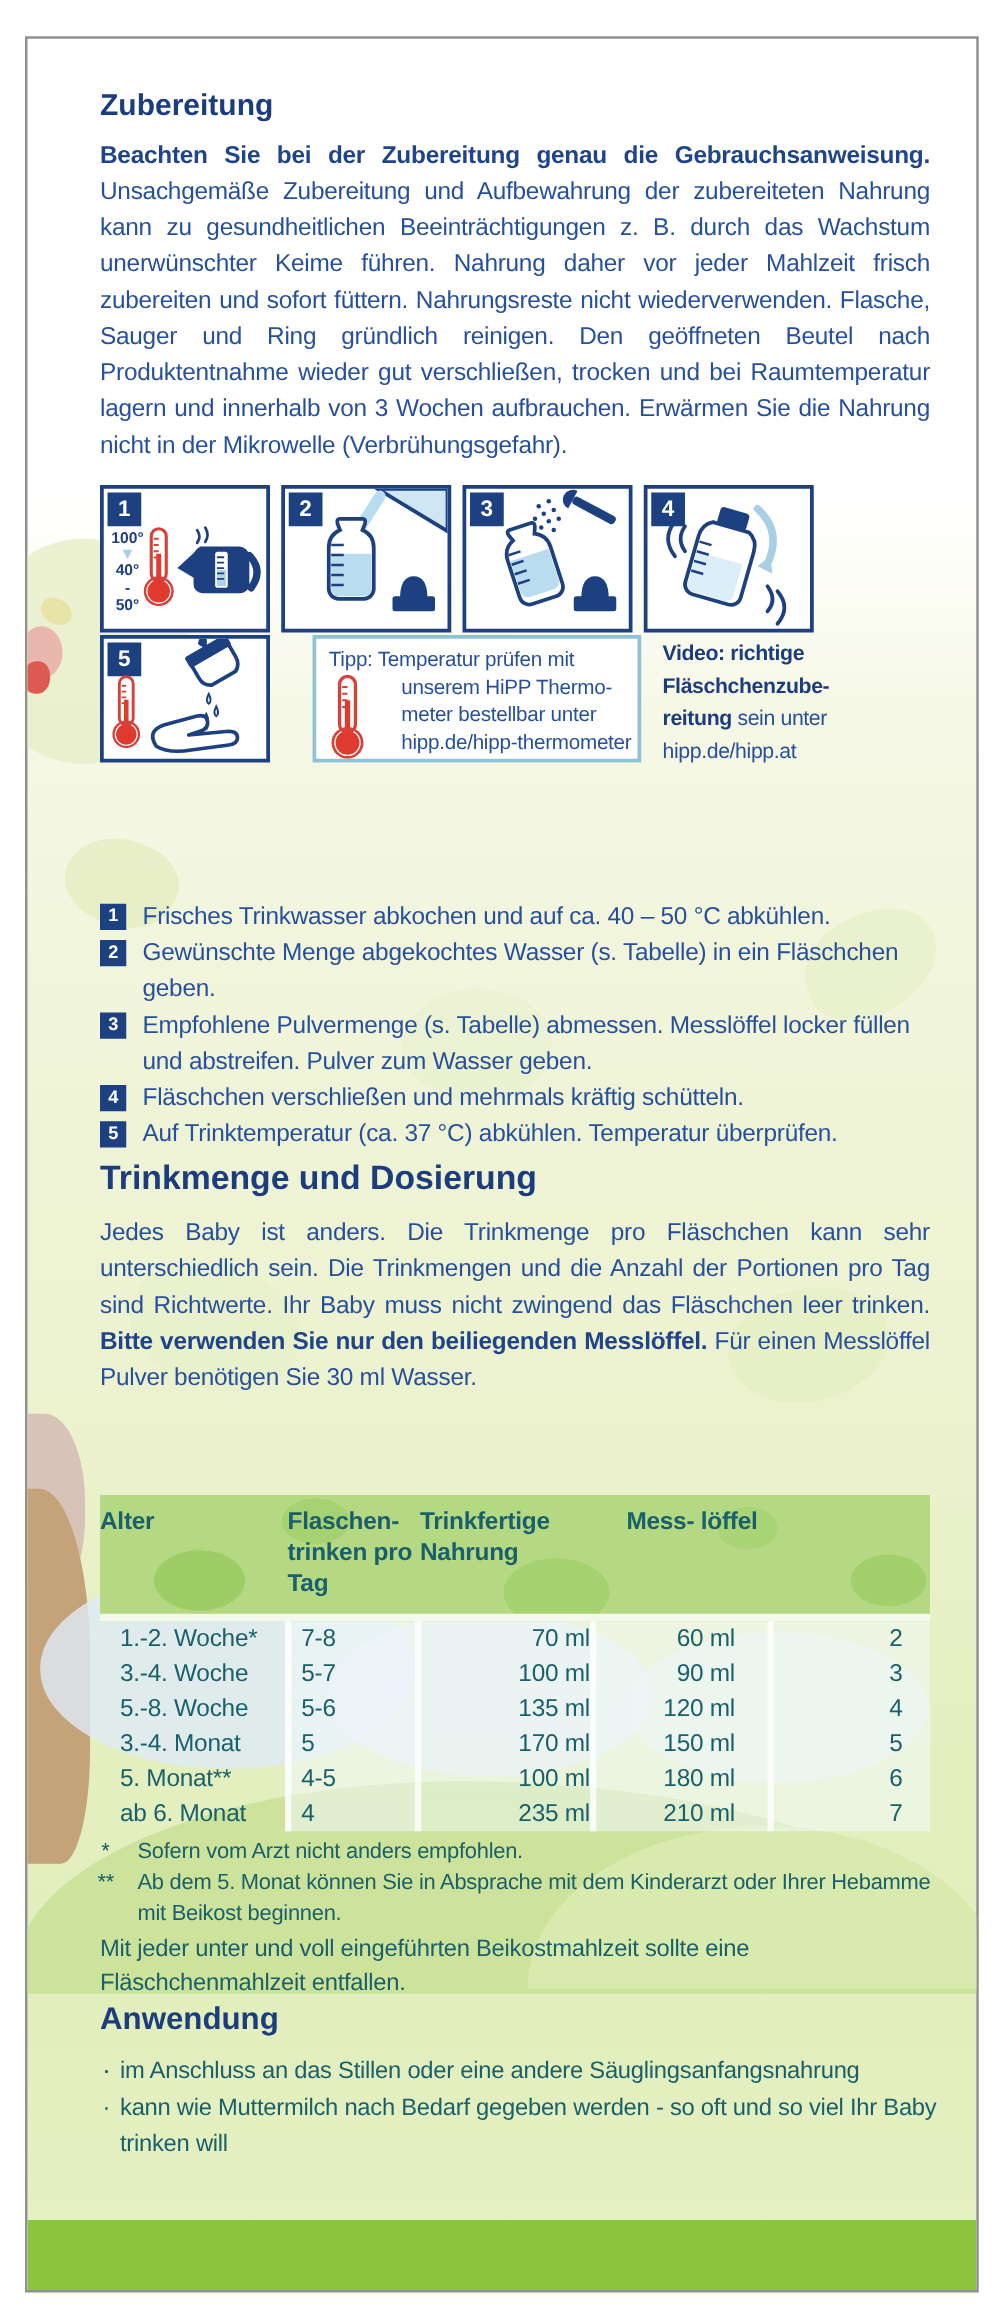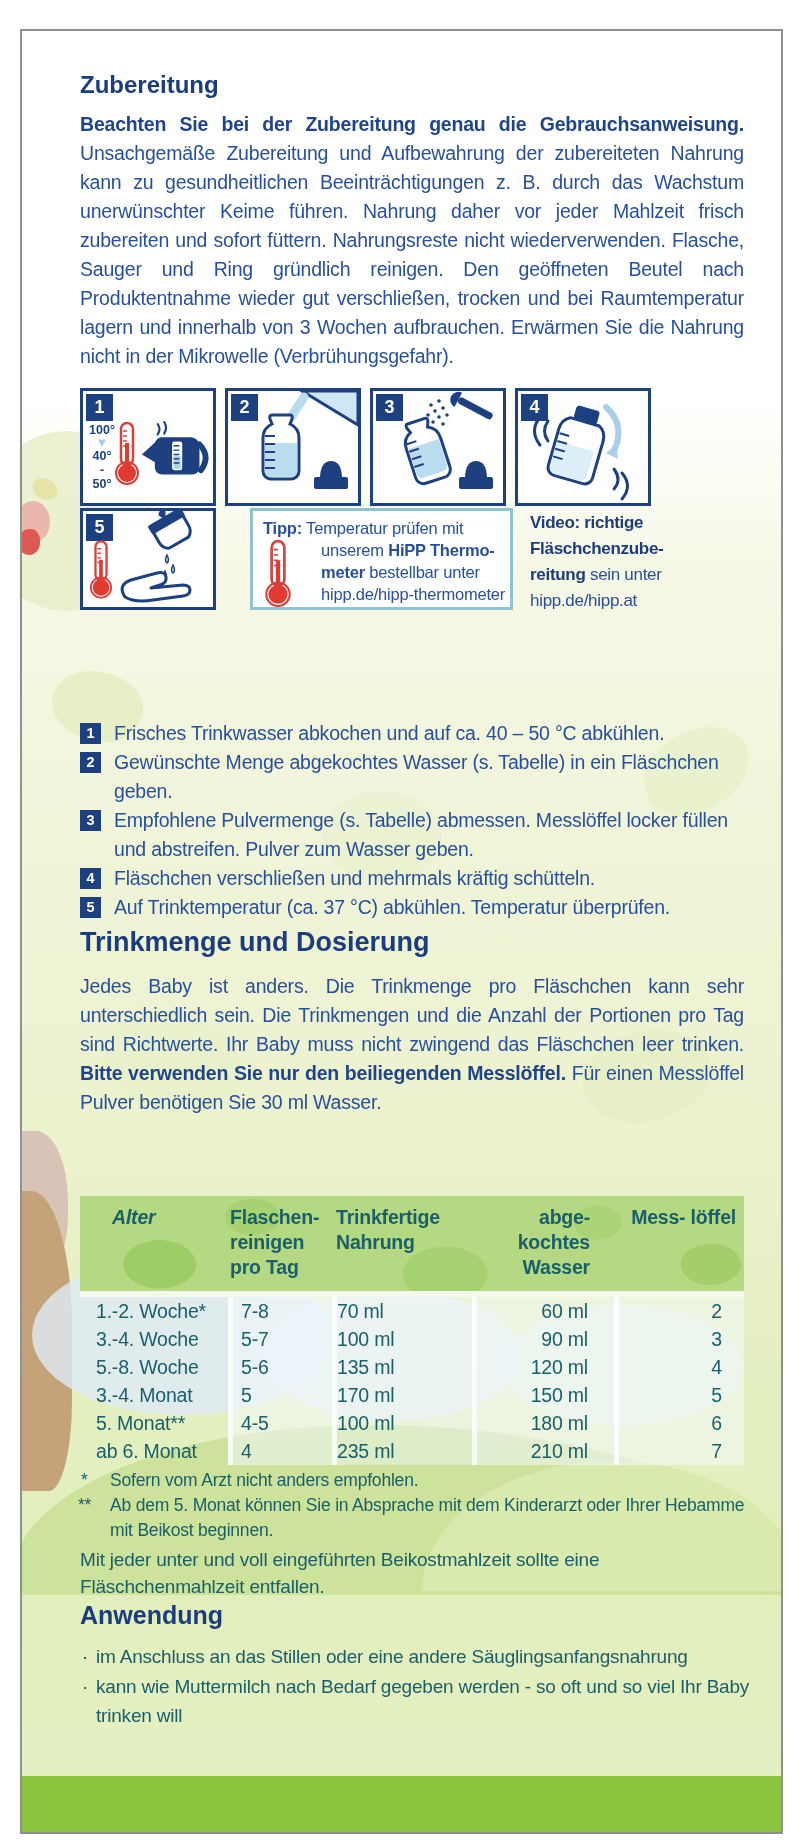--- a/index.html
+++ b/index.html
@@ -22,21 +22,21 @@
            box-sizing:border-box;}
   .badge{position:absolute;left:3px;top:3px;width:27px;height:27px;background:#1d4080;color:#fff;
          font-weight:bold;font-size:18px;display:flex;align-items:center;justify-content:center;}
   .temps{position:absolute;left:5px;top:32px;color:#1d4080;font-weight:bold;font-size:12.5px;
          line-height:14px;text-align:center;width:28px;}
   .arrow-down{color:#a9cfe6;font-size:13px;line-height:12px;}
 
   .tipbox{position:absolute;left:228px;top:477px;width:263px;height:102px;background:#fff;
           border:3px solid #8fc3d4;box-sizing:border-box;}
   .tipline{color:#27509c;font-size:16.5px;line-height:22px;letter-spacing:-0.2px;}
-  .tipline .b{font-weight:bold;}
+  .tipline .b{font-weight:normal;}
   .tip-first{position:absolute;left:10px;top:6px;width:240px;}
   .tip-rest{position:absolute;left:68px;top:28px;width:202px;}
   .tip-thermo{position:absolute;left:10px;top:28px;}
 
   .video{position:absolute;left:508px;top:479px;width:218px;color:#27509c;
          font-size:17px;line-height:26px;letter-spacing:-0.3px;}
   .video .b{font-weight:bold;color:#1b3c7d;}
 
   .steplist{position:absolute;left:58px;top:688px;width:670px;}
   .stepitem{position:relative;padding-left:34px;color:#27509c;font-size:19.5px;line-height:29px;
@@ -51,31 +51,31 @@
   .thead{display:grid;grid-template-columns:148px 104px 140px 142px 130px;
          background-color:#b5d883;
          background-image:
            radial-gradient(ellipse 60px 40px at 12% 72%, rgba(154,203,98,.85) 0 60%, transparent 61%),
            radial-gradient(ellipse 45px 30px at 26% 22%, rgba(163,209,110,.85) 0 60%, transparent 61%),
            radial-gradient(ellipse 70px 45px at 55% 82%, rgba(160,207,105,.75) 0 60%, transparent 61%),
            radial-gradient(ellipse 40px 28px at 78% 28%, rgba(166,211,112,.75) 0 60%, transparent 61%),
            radial-gradient(ellipse 50px 34px at 95% 72%, rgba(158,205,102,.8) 0 60%, transparent 61%);
          color:#19606b;font-weight:bold;font-size:19.5px;line-height:25px;
          padding:9px 0 11px 0;border-bottom:6px solid rgba(255,255,255,.85);letter-spacing:-0.2px;}
-  .thead .hc1{padding-left:32px;font-style:italic;}
+  .thead .hc1{padding-left:0;}
   .thead .hc2{padding-left:2px;}
   .thead .hc3{padding-left:4px;}
   .thead .hc4{text-align:right;padding-right:24px;}
   .thead .hc5{text-align:right;padding-right:8px;}
   .trow{display:grid;grid-template-columns:148px 104px 140px 142px 130px;height:28px;
         color:#19606b;font-size:19.5px;line-height:28px;letter-spacing:-0.2px;}
   .trow .td{box-sizing:border-box;}
   .trow .c1{padding-left:16px;}
   .trow .c2{padding-left:8px;background:rgba(242,249,252,.55);border-left:5px solid rgba(255,255,255,.8);}
-  .trow .c3{text-align:left;background:rgba(242,249,252,.45);border-left:5px solid rgba(255,255,255,.8);}
+  .trow .c3{text-align:right;background:rgba(242,249,252,.45);border-left:5px solid rgba(255,255,255,.8);}
   .trow .c4{text-align:right;padding-right:26px;background:rgba(242,249,252,.55);border-left:5px solid rgba(255,255,255,.8);}
   .trow .c5{text-align:right;padding-right:22px;background:rgba(242,249,252,.55);border-left:5px solid rgba(255,255,255,.8);}
 
   .footnotes{position:absolute;left:58px;top:1437px;width:670px;color:#19606b;}
   .fn{position:relative;padding-left:30px;font-size:17.5px;line-height:25px;letter-spacing:-0.2px;}
   .fn .marker{position:absolute;left:1px;top:0;font-size:17.5px;}
   .fnote{font-size:19px;line-height:27px;margin-top:3px;letter-spacing:-0.2px;}
 
   .bullets{position:absolute;left:58px;top:1611px;width:674px;color:#19606b;}
   .bullet{position:relative;padding-left:16px;font-size:19px;line-height:29.5px;letter-spacing:-0.2px;}
@@ -268,23 +268,22 @@
 
       <div class="abs h2" style="left:58px;top:896px;font-size:27px;">Trinkmenge und Dosierung</div>
 
       <div class="abs body-blue" style="left:58px;top:941px;width:664px;">
         <span>Jedes Baby ist anders. Die Trinkmenge pro Fläschchen kann sehr unterschiedlich sein. Die Trinkmengen und die Anzahl der Portionen pro Tag sind Richtwerte. Ihr Baby muss nicht zwingend das Fläschchen leer trinken. </span><span class="b">Bitte verwenden Sie nur den beiliegenden Messlöffel.</span><span> Für einen Messlöffel Pulver benötigen Sie 30 ml Wasser.</span>
       </div>
 
       <div class="dtable">
         <div class="thead">
           <div class="hc1">Alter</div>
-          <div class="hc2">Flaschen- reinigen pro Tag</div>
+          <div class="hc2">Flaschen- trinken pro Tag</div>
           <div class="hc3">Trinkfertige Nahrung</div>
-          <div class="hc4">abge- kochtes Wasser</div>
           <div class="hc5">Mess- löffel</div>
         </div>
         <div class="trow">
           <div class="td c1">1.-2. Woche*</div>
           <div class="td c2">7-8</div>
           <div class="td c3">70 ml</div>
           <div class="td c4">60 ml</div>
           <div class="td c5">2</div>
         </div>
         <div class="trow">

